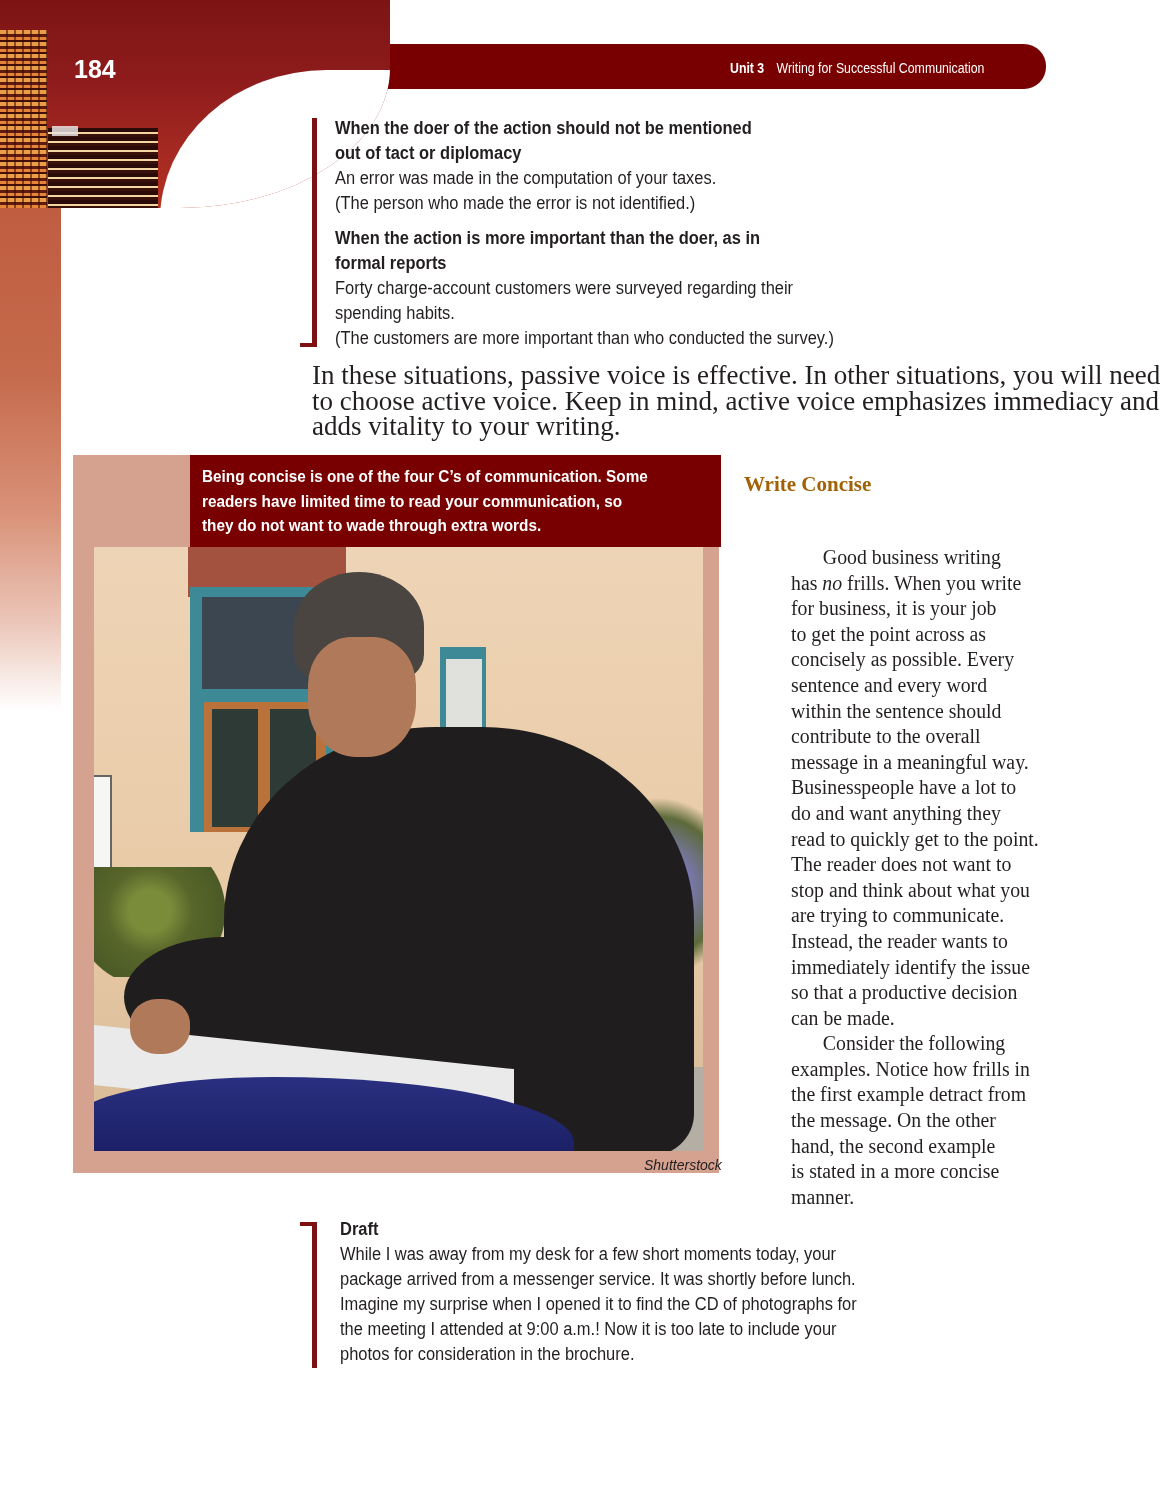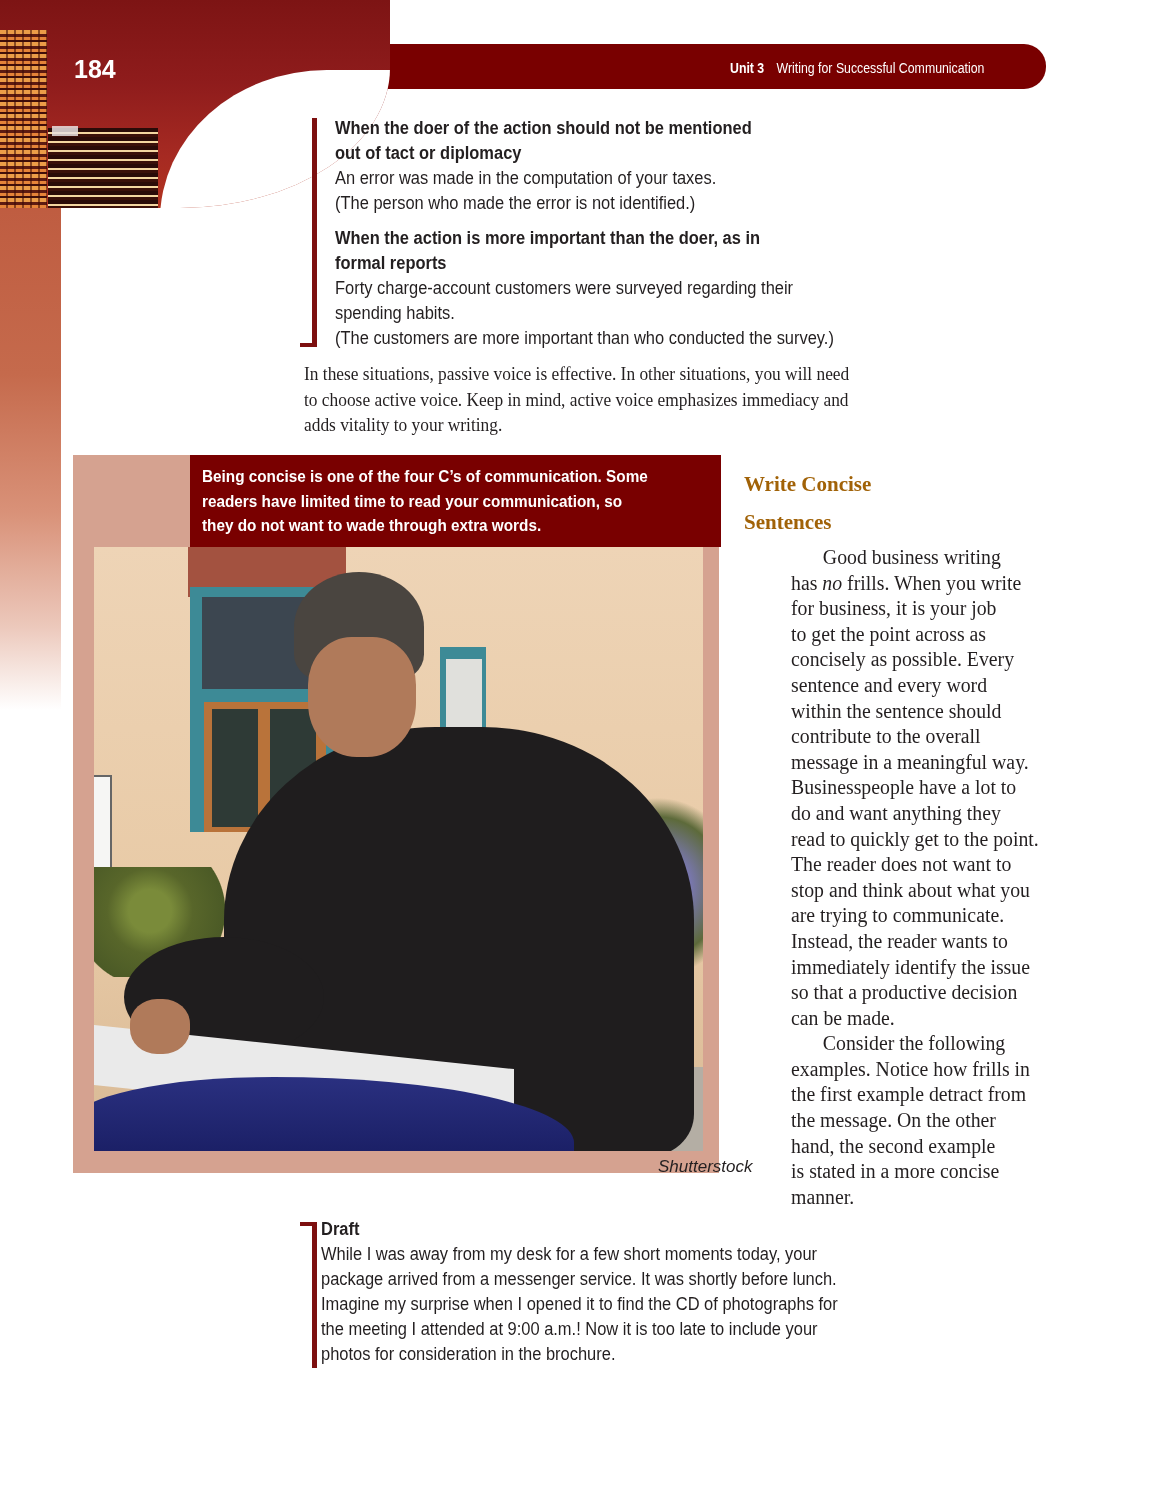--- a/index.html
+++ b/index.html
@@ -70,22 +70,22 @@
     font-size: 17.5px; line-height: 25px; color: #231f20;
     transform: scaleX(0.94); transform-origin: left; white-space: nowrap;
   }
   .gap { height: 10px; }
 
   
   .serif {
     font-family: "Liberation Serif", "DejaVu Serif", serif; color: #231f20;
   }
   .para-1 {
-    position: absolute; left: 304px; top: 362px; width: 720px;
-    font-size: 18px; line-height: 25.5px;
+    position: absolute; left: 312px; top: 362px; width: 720px;
+    font-size: 28px; line-height: 25.5px;
   }
   .para-1 .ln { display: block; white-space: nowrap; transform: scaleX(0.965); transform-origin: left; }
 
   
   .figure-frame {
     position: absolute; left: 73px; top: 455px; width: 646px; height: 718px;
     background: #d5a290;
   }
   .caption-box {
     position: absolute; left: 190px; top: 455px; width: 531px; height: 92px;
@@ -114,21 +114,21 @@
   .photo .hair { position: absolute; left: 200px; top: 25px; width: 130px; height: 110px; border-radius: 60% 60% 30% 30%; background: #4a4540; }
   .photo .face { position: absolute; left: 214px; top: 90px; width: 108px; height: 120px; border-radius: 40% 40% 45% 45%; background: #b07a5a; }
   .photo .shirt { position: absolute; left: 130px; top: 180px; width: 470px; height: 430px; border-radius: 45% 45% 10% 10%; background: #1f1d1e; }
   .photo .arm { position: absolute; left: 30px; top: 390px; width: 200px; height: 120px; border-radius: 50%; background: #1f1d1e; }
   .photo .hand { position: absolute; left: 36px; top: 452px; width: 60px; height: 55px; border-radius: 45%; background: #b07a5a; }
   .photo .papers { position: absolute; left: 0; top: 500px; width: 420px; height: 60px; background: #eaeaea; transform: skewY(6deg); }
   .photo .car { position: absolute; left: -20px; top: 530px; width: 500px; height: 110px; border-radius: 40% 60% 0 0; background: linear-gradient(180deg, #2a3080 0%, #14185a 100%); }
   .photo .ground { position: absolute; left: 420px; top: 520px; width: 200px; height: 90px; background: #b4aea4; }
 
   .credit {
-    position: absolute; left: 658px; top: 1157px; font-size: 17px; font-style: italic; color: #231f20;
+    position: absolute; left: 644px; top: 1157px; font-size: 14px; font-style: italic; color: #231f20;
   }
 
   
   .section-title {
     position: absolute; left: 744px; top: 465px; width: 300px;
     font-family: "Liberation Serif", serif; font-weight: bold; font-size: 21px; line-height: 38px;
     color: #a16207;
   }
   .section-title .ln { display: block; white-space: nowrap; }
   .col-text {
@@ -139,21 +139,21 @@
   .col-text .ind { padding-left: 33px; }
   .col-text em { font-style: italic; }
 
   
   .bracket-bottom {
     position: absolute; left: 312px; top: 1222px; width: 5px; height: 146px; background: #7d1010;
   }
   .bracket-bottom-top {
     position: absolute; left: 300px; top: 1222px; width: 17px; height: 4px; background: #7d1010;
   }
-  .draft-block { position: absolute; left: 321px; top: 1217px; width: 660px; }
+  .draft-block { position: absolute; left: 340px; top: 1217px; width: 660px; }
 </style>
 </head>
 <body>
 
 <div class="left-strip"></div>
 <div class="header-bar"></div>
 <div class="header-photo">
   <div class="sky"></div>
   <div class="tower"></div>
   <div class="tower-cols"></div>
@@ -210,21 +210,20 @@
 </div>
 <div class="caption-box">
   <span class="ln">Being concise is one of the four C’s of communication. Some</span>
   <span class="ln">readers have limited time to read your communication, so</span>
   <span class="ln">they do not want to wade through extra words.</span>
 </div>
 <div class="credit">Shutterstock</div>
 
 <div class="section-title">
   <span class="ln">Write Concise</span>
-  <span class="ln">Sentences</span>
 </div>
 <div class="col-text serif">
   <span class="ln ind">Good business writing</span>
   <span class="ln"><span>has </span><em>no</em><span> frills. When you write</span></span>
   <span class="ln">for business, it is your job</span>
   <span class="ln">to get the point across as</span>
   <span class="ln">concisely as possible. Every</span>
   <span class="ln">sentence and every word</span>
   <span class="ln">within the sentence should</span>
   <span class="ln">contribute to the overall</span>

